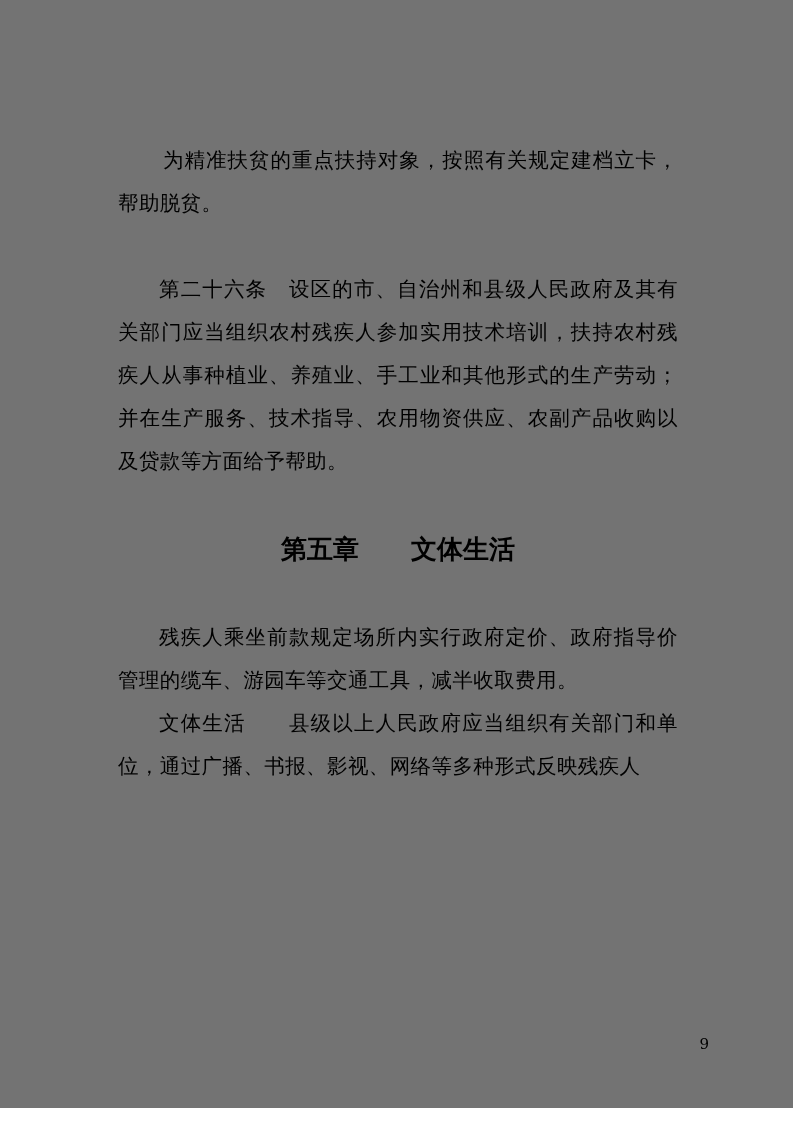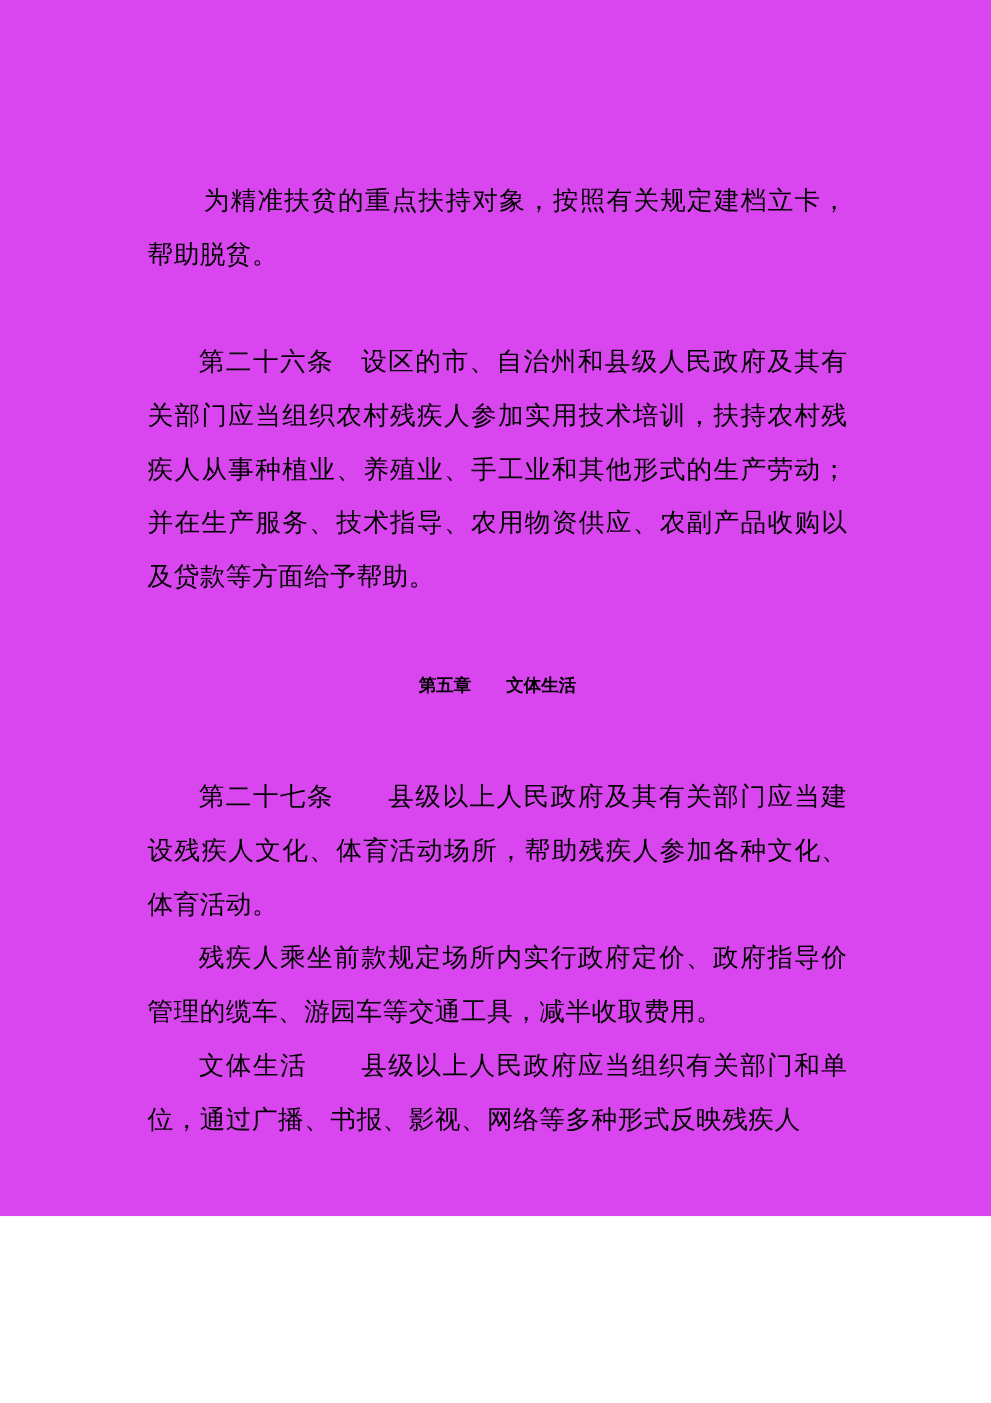--- a/index.html
+++ b/index.html
@@ -7,22 +7,22 @@
     padding: 0;
     background: #ffffff;
   }
   body {
     font-family: "DejaVu Serif", "Liberation Serif", serif;
     color: #000000;
   }
   .page {
     position: relative;
     width: 793px;
-    height: 973px;
-    background: #d946ef;
+    height: 1108px;
+    background: #737373;
     box-sizing: border-box;
     overflow: hidden;
   }
   .content {
     position: absolute;
     left: 118px;
     top: 96px;
     width: 560px;
   }
   .para {
@@ -31,21 +31,21 @@
     letter-spacing: 0.4px;
     text-align: justify;
     text-justify: inter-ideograph;
     margin: 0;
     white-space: pre-wrap;
   }
   .para.indent {
     text-indent: 41px;
   }
   .chapter-heading {
-    font-size: 14px;
+    font-size: 26px;
     line-height: 43px;
     text-align: center;
     font-weight: bold;
     margin: 0;
   }
   .gap-before-heading {
     height: 45px;
   }
   .gap-after-heading {
     height: 45px;
@@ -72,21 +72,20 @@
     </p>
 
     <p class="para indent"><span class="bold-lead">第二十六条</span><span>　设区的市、自治州和县级人民政府及其有关部门应当组织农村残疾人参加实用技术培训，扶持农村残疾人从事种植业、养殖业、手工业和其他形式的生产劳动；并在生产服务、技术指导、农用物资供应、农副产品收购以及贷款等方面给予帮助。</span></p>
 
     <div class="gap-before-heading"></div>
 
     <p class="chapter-heading">第五章　　文体生活</p>
 
     <div class="gap-after-heading"></div>
 
-    <p class="para indent"><span class="bold-lead">第二十七条</span><span>　　县级以上人民政府及其有关部门应当建设残疾人文化、体育活动场所，帮助残疾人参加各种文化、体育活动。</span></p>
 
 
     <p class="para indent"><span>残疾人乘坐前款规定场所内实行政府定价、政府指导价管理的缆车、游园车等交通工具，减半收取费用。</span></p>
 
     <p class="para indent"><span class="bold-lead">文体生活</span><span>　　县级以上人民政府应当组织有关部门和单位，通过广播、书报、影视、网络等多种形式反映残疾人</span></p>
 
   </div>
 
   <div class="page-number">9</div>
 </div>

